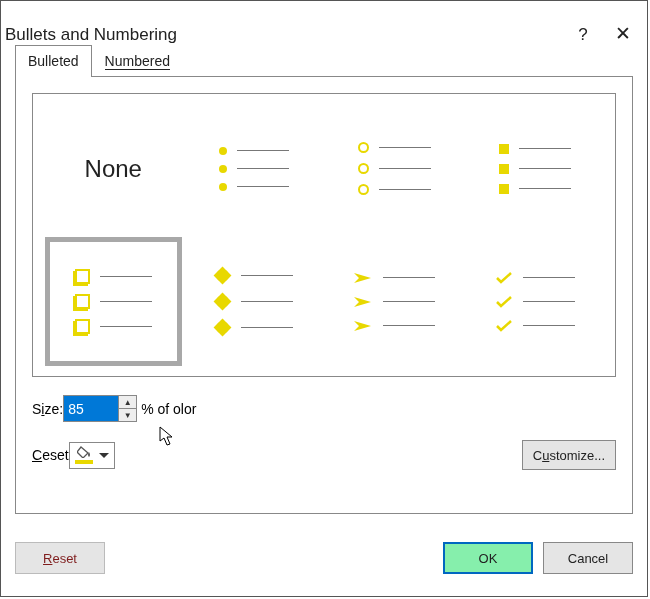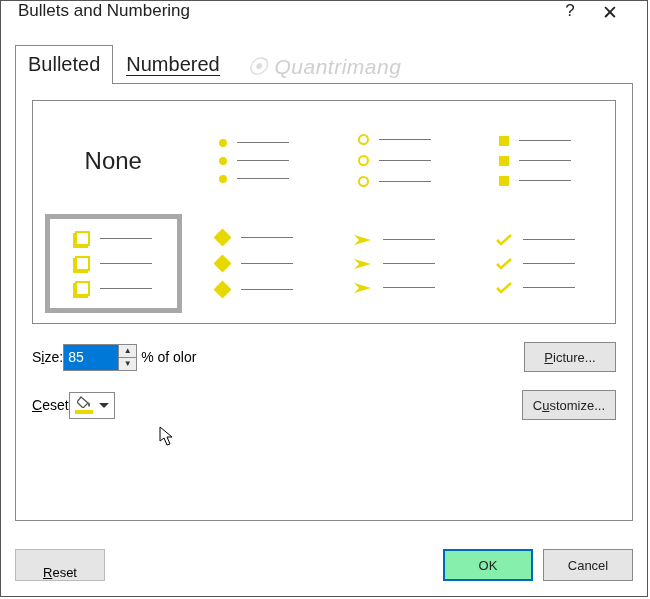--- a/index.html
+++ b/index.html
@@ -15,22 +15,22 @@
   .window {
     border: 1px solid #555;
     width: 648px;
     height: 597px;
     position: relative;
     background: #fff;
   }
   .titlebar {
     height: 44px;
     display: flex;
-    align-items: flex-start;
-    padding: 0 17px;
+    align-items: flex-end;
+    padding: 0 4px;
     font-size: 17px;
     color: #222;
   }
   .titlebar .title { flex: 1; }
   .titlebar .help, .titlebar .close {
     width: 40px;
     text-align: center;
     font-size: 17px;
     color: #222;
     cursor: default;
@@ -43,21 +43,21 @@
     display: flex;
     align-items: flex-end;
     position: relative;
     z-index: 2;
   }
   .tab {
     padding: 7px 12px;
     border: 1px solid #888;
     border-bottom: none;
     background: #fff;
-    font-size: 20px;
+    font-size: 14px;
     color: #222;
     cursor: default;
     position: relative;
   }
   .tab.inactive {
     border-color: transparent;
     border-bottom: none;
     color: #222;
   }
   .tab.inactive span { border-bottom: 1px solid #222; padding-bottom: 0;}
@@ -70,21 +70,21 @@
   .tabpanel {
     border: 1px solid #888;
     padding: 16px;
     position: relative;
     z-index: 1;
     height: 438px;
   }
   .gallery-frame {
     border: 1px solid #888;
     padding: 8px 10px;
-    height: 224px;
+    height: 284px;
   }
   .gallery {
     display: flex;
     flex-direction: column;
     height: 100%;
   }
   .grow { display: flex; flex: 1; }
   .gcell {
     flex: 1;
     display: flex;
@@ -179,21 +179,21 @@
   .btn {
     min-width: 92px; height: 30px;
     border: 1px solid #888;
     background: #e5e5e5;
     font-size: 13px; color:#222;
     display:flex; align-items:center; justify-content:center;
     cursor:default;
     padding: 0 10px;
   }
   .btn .ul { text-decoration: underline; }
-  .btn.disabled { color: #000000; border-color:#bbb;align-items:flex-end; }
+  .btn.disabled { color: #7f1d1d; border-color:#bbb; }
   .color-swatch {
     display:flex; align-items:center; gap:2px;
     border:1px solid #888; padding:3px 5px; background:#fff; height:27px; cursor:default;
   }
   .csw-icon { width:18px; height:18px; position:relative; }
   .csw-bucket {
     position:absolute; left:2px; top:0; width:12px; height:11px;
   }
   .csw-bucket svg{display:block;}
   .csw-bar { position:absolute; bottom:0; left:0; width:18px; height:4px; background:#e8d800;}
@@ -218,21 +218,20 @@
 </head>
 <body>
 
 <div class="window">
   <div class="titlebar">
     <div class="title">Bullets and Numbering</div>
     <div class="help">?</div>
     <div class="close">✕</div>
   </div>
 
-  <div class="watermark"><span style="opacity:.7">⦿</span> <span>Quantrimang</span></div>
 
   <div class="body">
     <div class="tabs">
       <div class="tab active"><span>Bulleted</span></div>
       <div class="tab inactive"><span>Numbered</span></div>
     </div>
     <div class="tabpanel">
       <div class="gallery-frame">
         <div class="gallery">
           <div class="grow">
@@ -380,23 +379,20 @@
         <div class="lbl"><span>S</span><span class="ul">i</span><span>ze:</span></div>
         <div class="size-field">
           <input type="text" value="85" style="">
           <div class="spinners">
             <div class="spin">▲</div>
             <div class="spin">▼</div>
           </div>
         </div>
         <div class="pct">% of olor</div>
         <div class="spacer"></div>
-        <div class="btn">
-            <span><span></span><span class="ul">P</span><span>icture...</span></span>
-          </div>
       </div>
 
       <div class="controls-row">
         <div class="lbl"><span></span><span class="ul">C</span><span>eset</span></div>
         <div class="color-swatch">
           <div class="csw-icon">
             <div class="csw-bucket">
                 <svg width="14" height="12">
                   <path d="M4 1 L11 7 L6 12 L0 6 Z" fill="none" stroke="#555" stroke-width="1.3"></path>
                   <path d="M12 6 Q14 9 12 11 Q10 9 12 6" fill="#555"></path>

